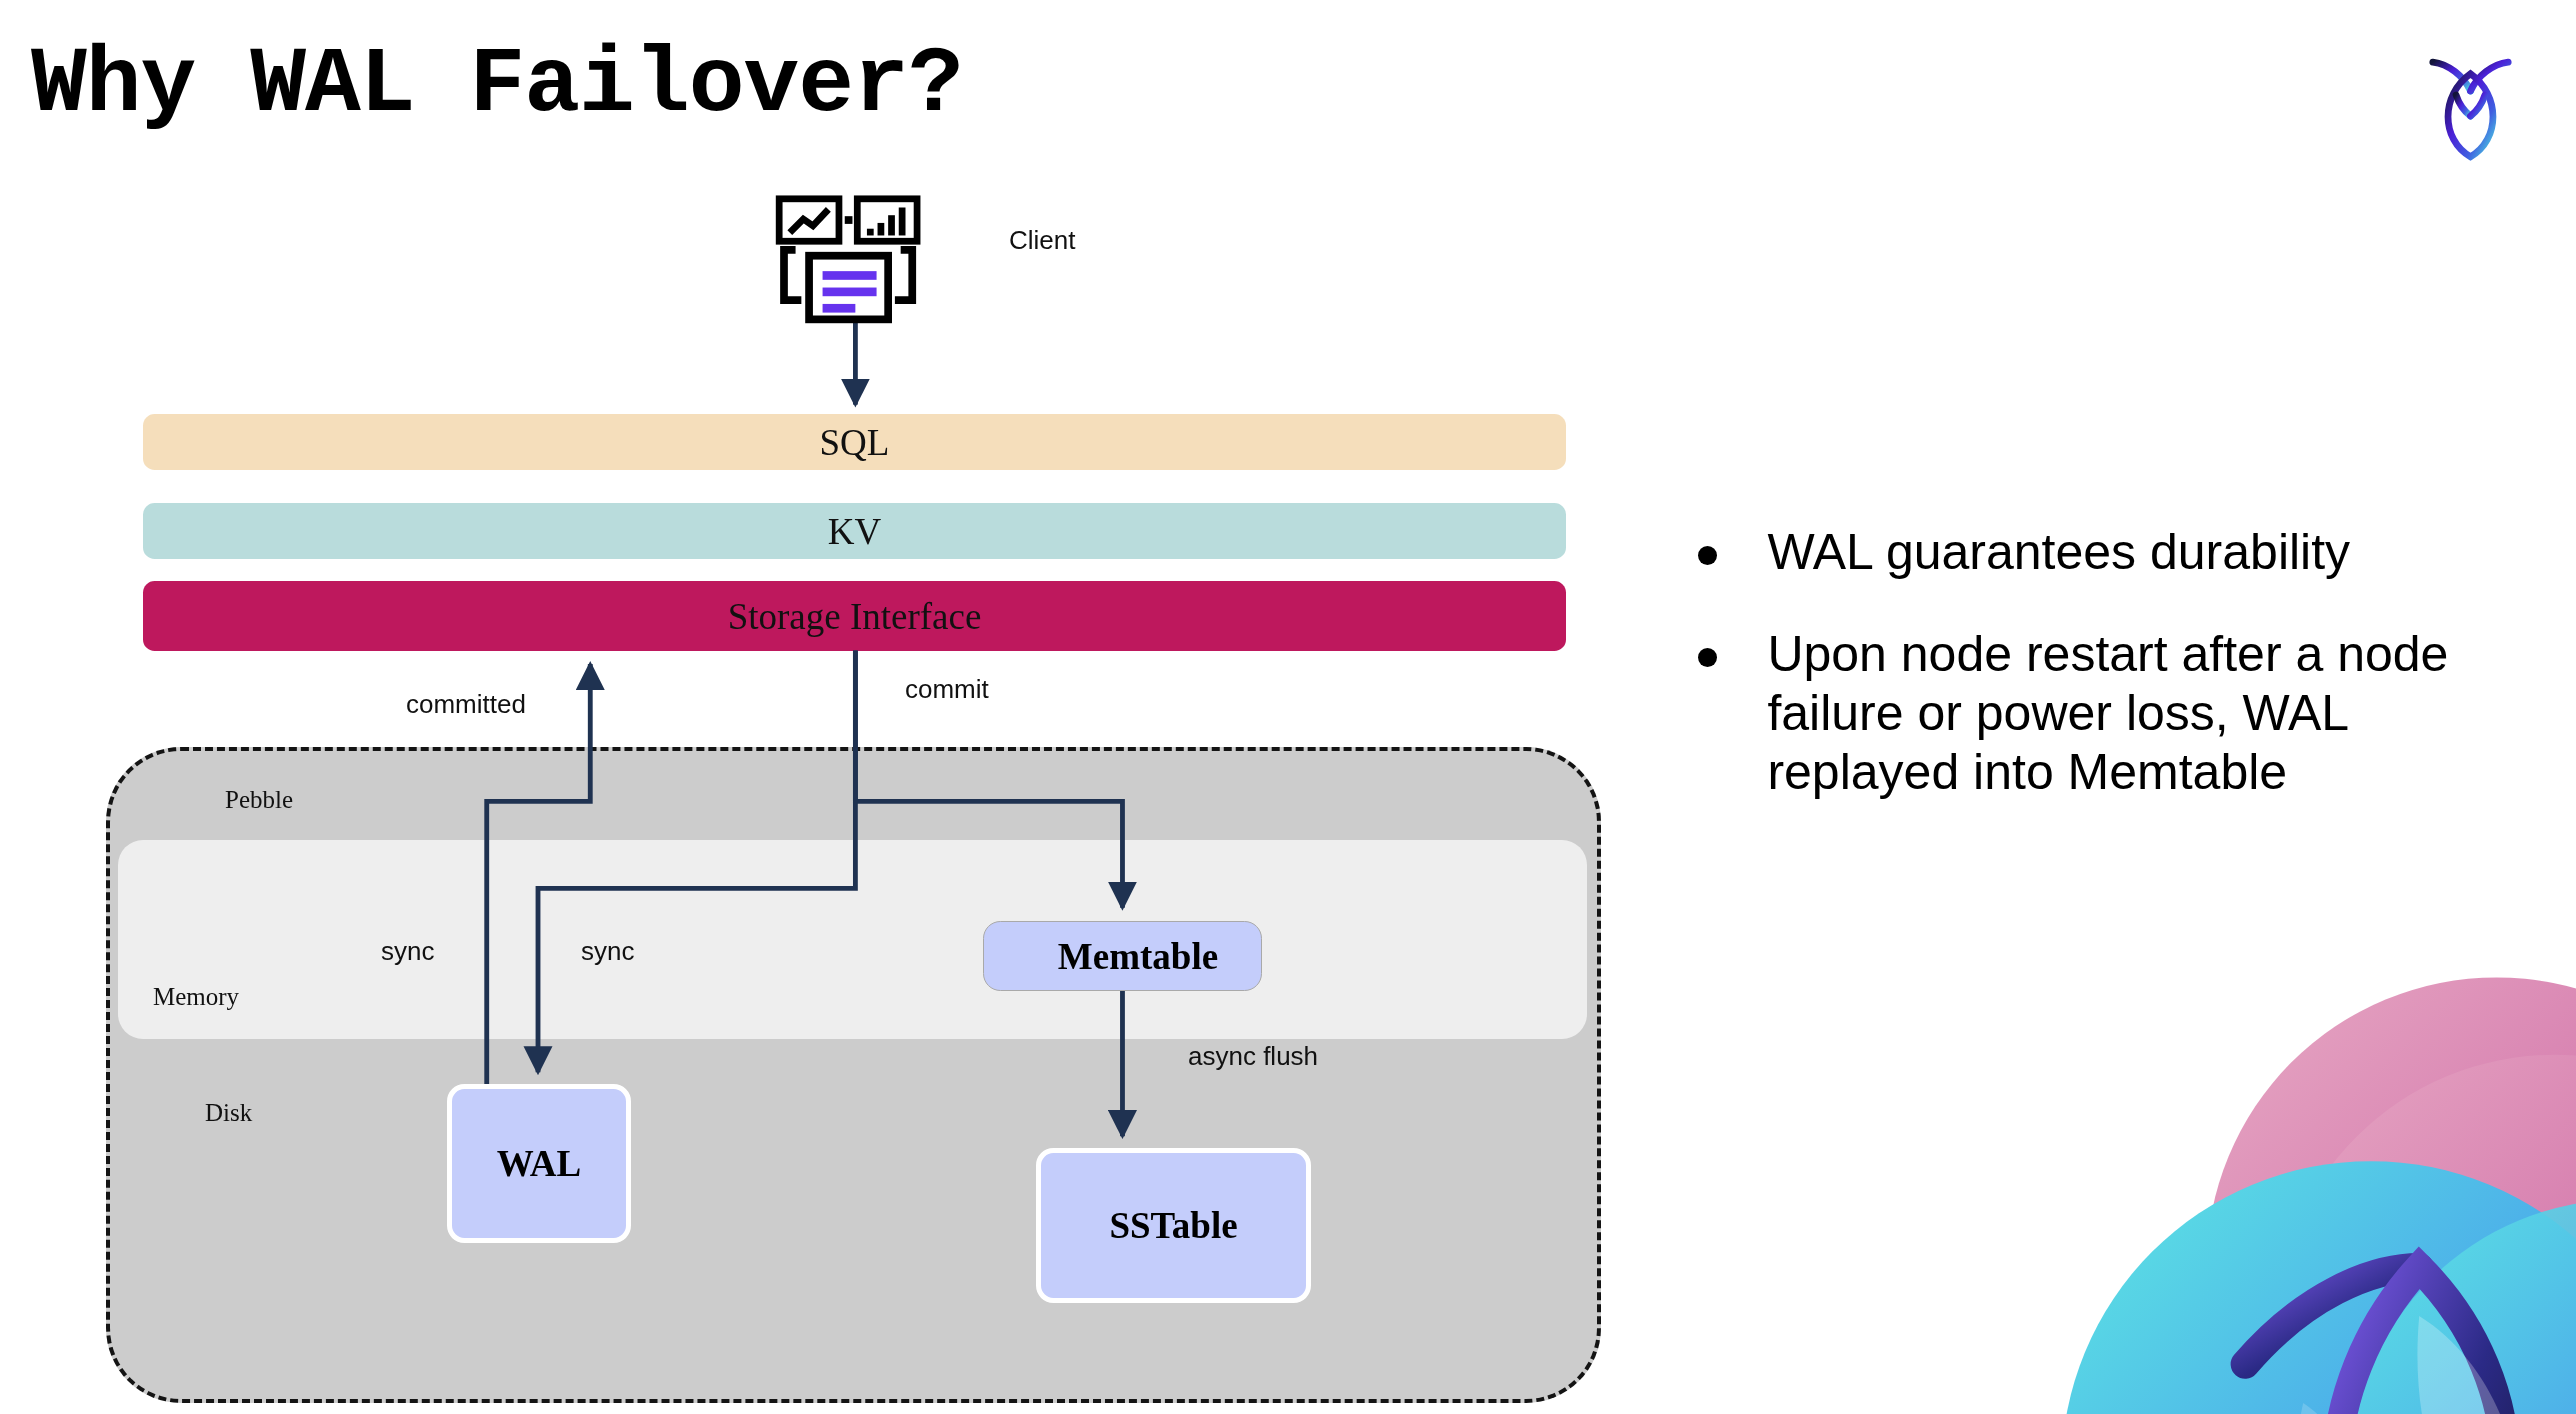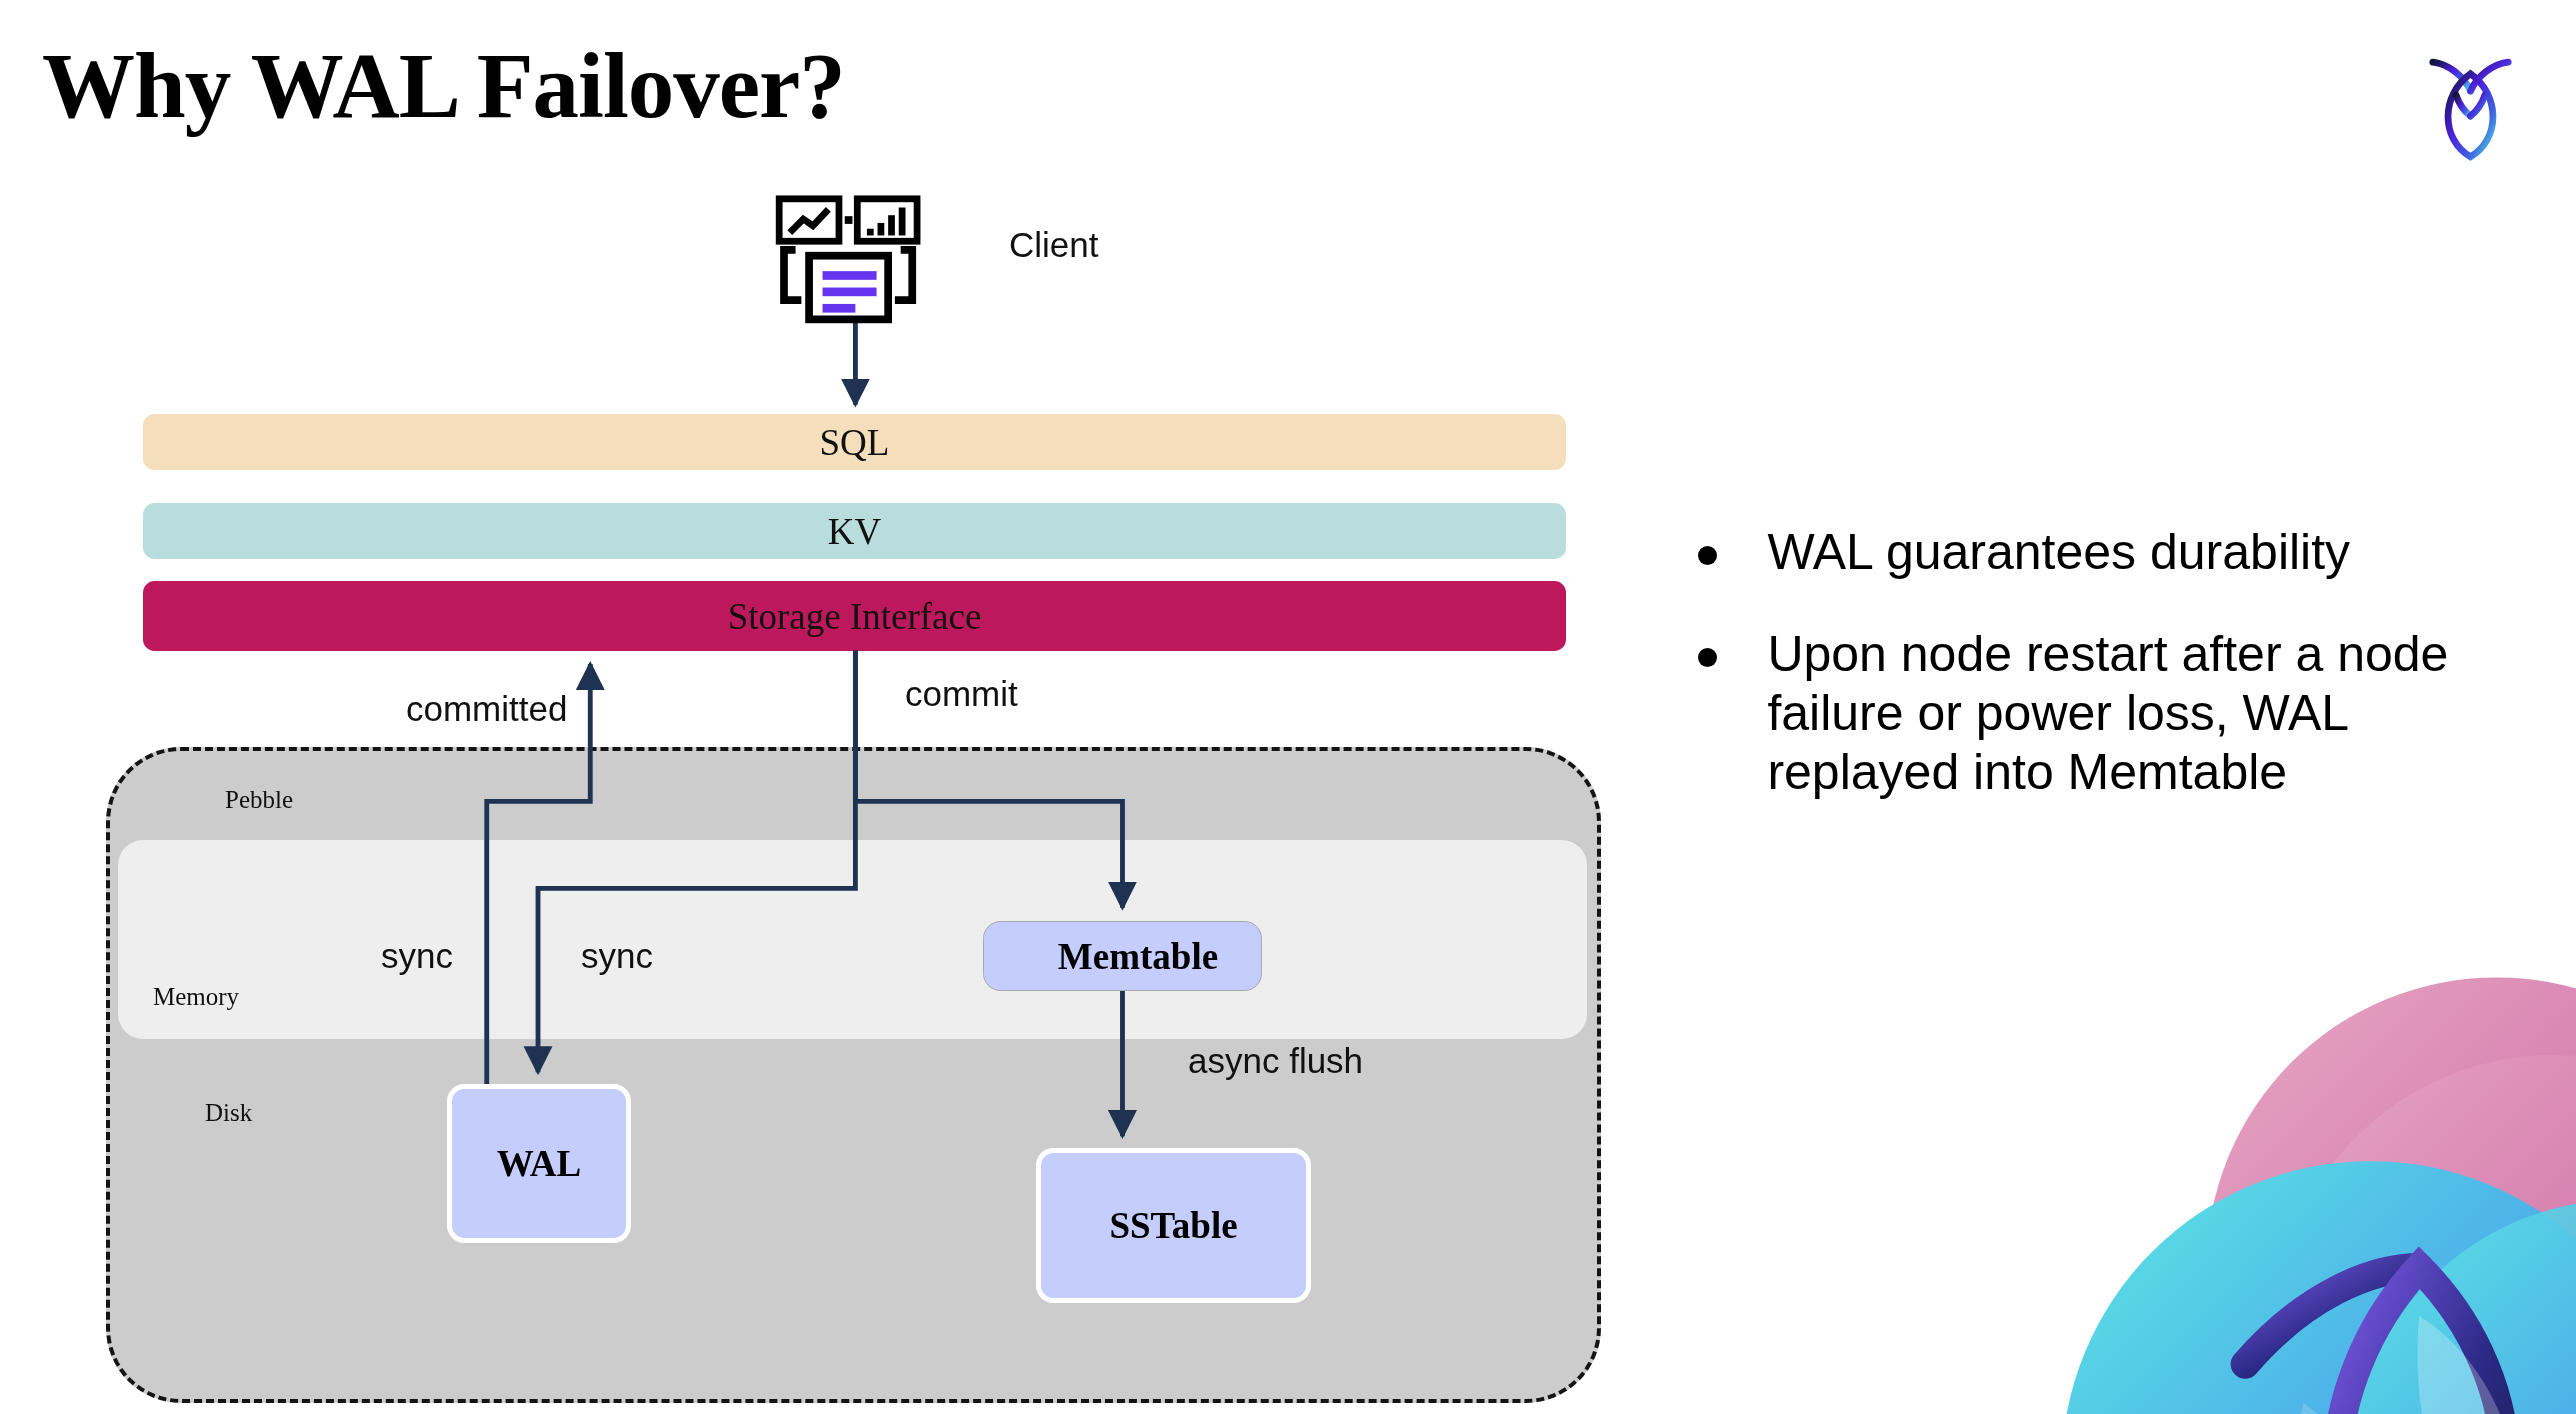--- a/index.html
+++ b/index.html
@@ -4,22 +4,22 @@
 <style>
   html,body{margin:0;padding:0;background:#fff;}
   body{
     width:2576px;height:1415px;position:relative;overflow:hidden;
     font-family:"Liberation Sans", sans-serif;
   }
   .stage{position:absolute;inset:0;width:2576px;height:1415px;overflow:hidden;}
 
   
   #slide-title{
-    position:absolute;left:42px;top:37px;
-    font-family:Liberation Serif, serif;
+    position:absolute;left:31px;top:37px;
+    font-family:Liberation Mono, monospace;
     font-weight:bold;
     font-size:93px;
     letter-spacing:-1px;
     color:#000;
     line-height:1.05;
     white-space:nowrap;
   }
 
   
   #brand-logo{position:absolute;left:2398px;top:35px;width:145px;height:145px;}
@@ -84,21 +84,21 @@
                  border:1.9px solid #a9a9a9;padding-left:31px;}
   #node-wal{left:447px;top:1084px;width:184px;height:159px;
             border:5.8px solid #ffffff;}
   #node-sstable{left:1036px;top:1148px;width:275px;height:155px;
                 border:5.8px solid #ffffff;}
 
   
   .edge-label{
     position:absolute;
     font-family:"Liberation Sans", sans-serif;
-    font-size:35px;
+    font-size:26px;
     color:#111;
     white-space:nowrap;
   }
   #label-committed{left:406px;top:689px;}
   #label-commit{left:905px;top:674px;}
   #label-sync-1{left:381px;top:936px;}
   #label-sync-2{left:581px;top:936px;}
   #label-async-flush{left:1188px;top:1041px;}
   #label-client{left:1009px;top:225px;}
 

